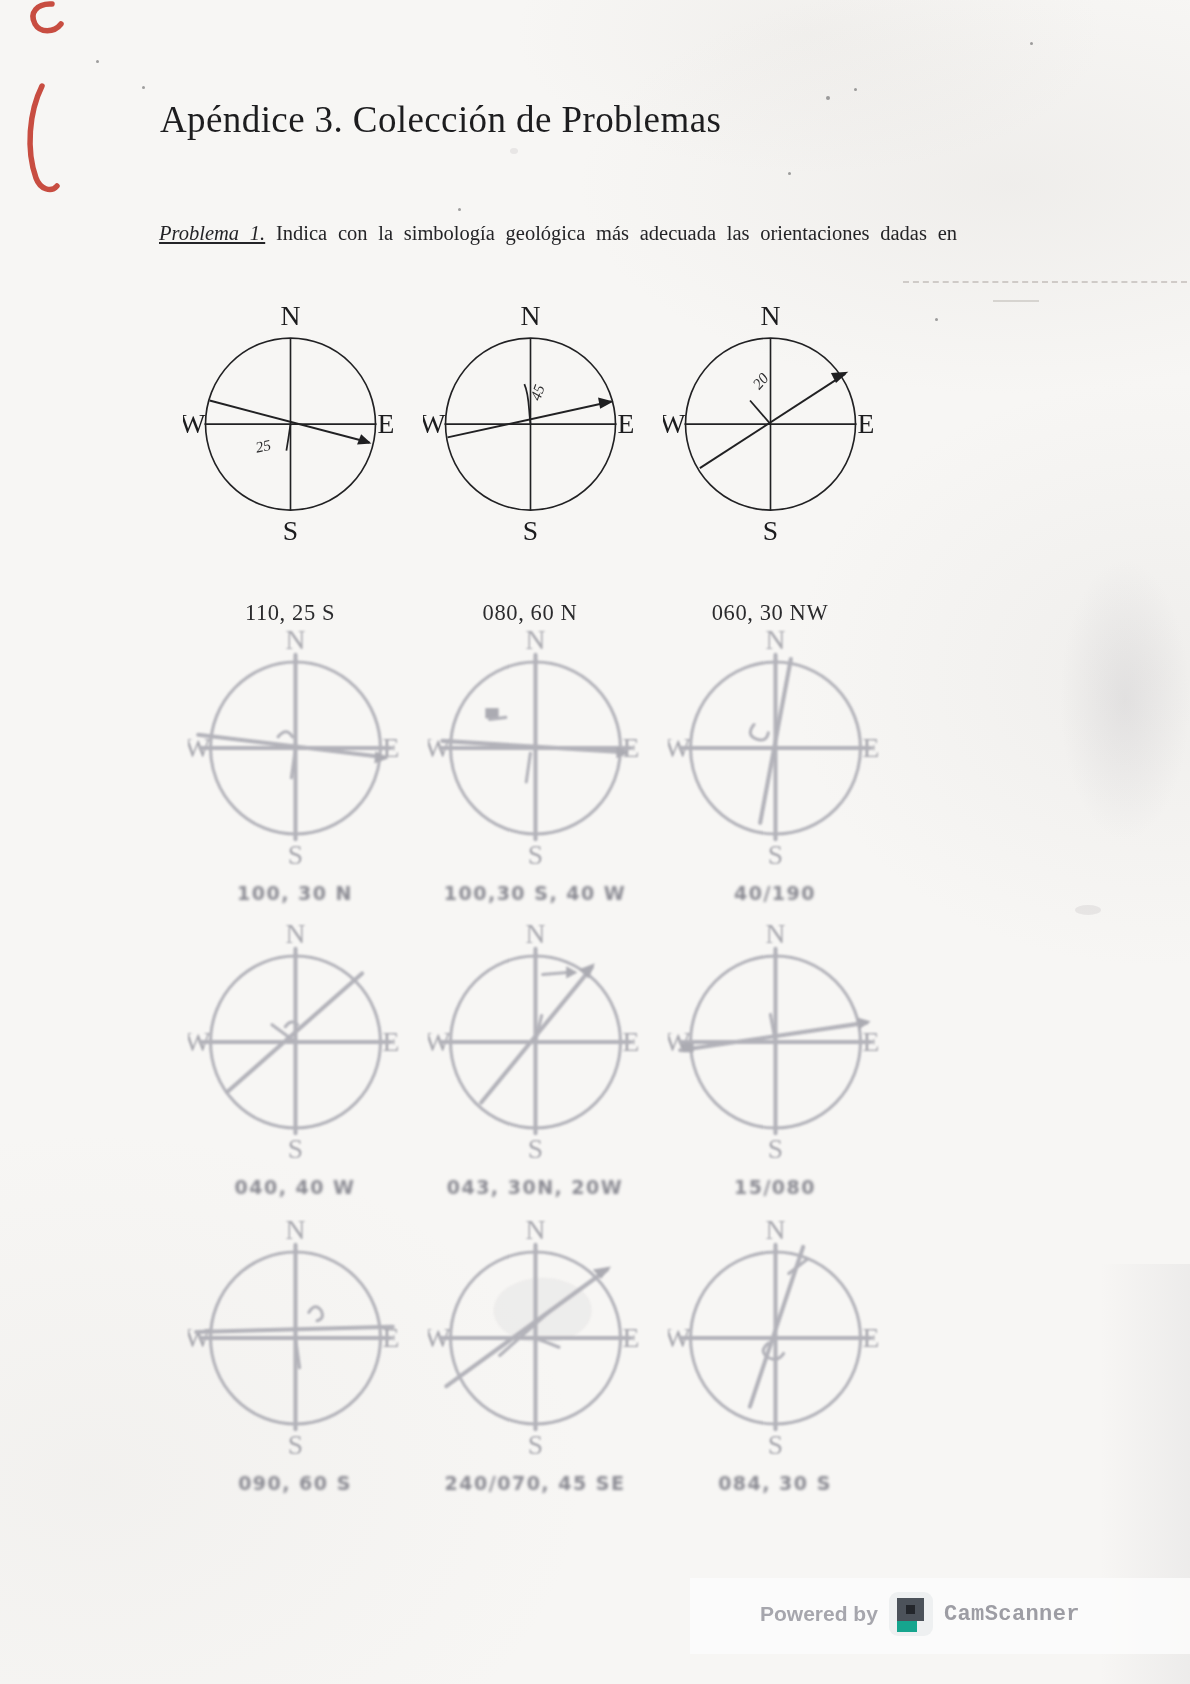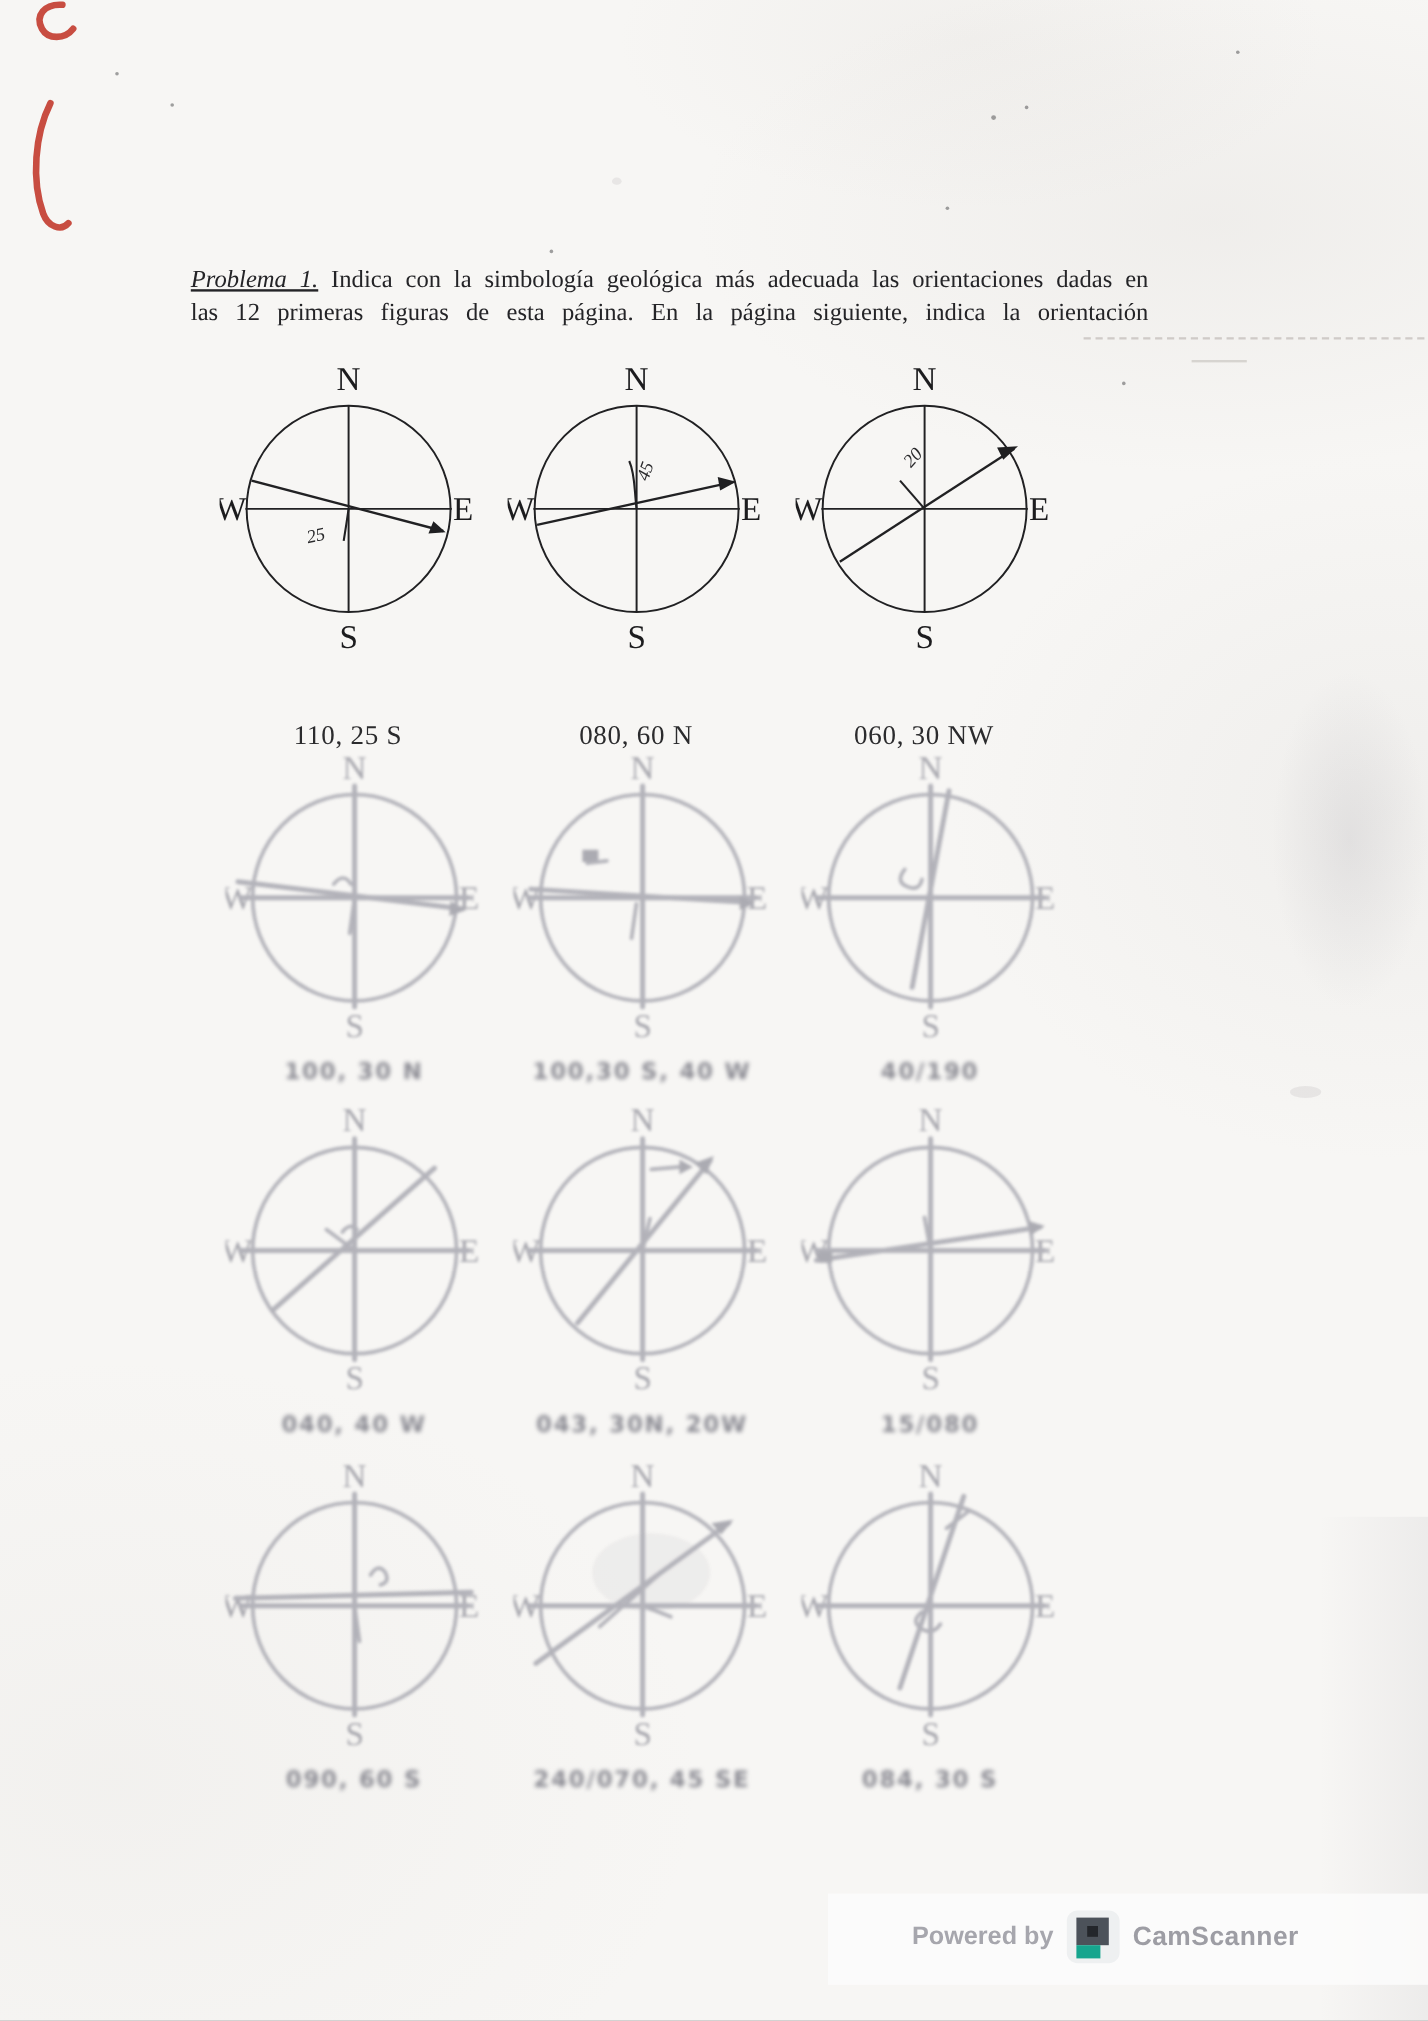--- a/index.html
+++ b/index.html
@@ -52,37 +52,37 @@
   
   .wm-band{position:absolute;left:690px;top:1578px;width:500px;height:76px;
            background:rgba(251,251,252,.85);}
   .watermark{position:absolute;left:760px;top:1592px;display:flex;align-items:center;
              gap:11px;filter:blur(.6px);}
   .wm-text{font-family:"Liberation Sans",sans-serif;font-size:21px;color:#a6a6ad;font-weight:600;}
   .cs-logo{position:relative;width:44px;height:44px;border-radius:9px;background:#eef0f1;}
   .cs-logo .sq{position:absolute;left:8px;top:6px;width:27px;height:23px;background:#4c525a;}
   .cs-logo .px{position:absolute;left:17px;top:13px;width:9px;height:9px;background:#23262b;}
   .cs-logo .tl{position:absolute;left:8px;top:29px;width:20px;height:11px;background:#16a58e;}
-  .cs-brand{font-family:Liberation Sans, sans-serif;font-size:22px;color:#9d9da4;
+  .cs-brand{font-family:Liberation Mono, monospace;font-size:22px;color:#9d9da4;
             font-weight:700;letter-spacing:.4px;}
 </style>
 </head>
 <body>
 
 <div class="page">
 
   <svg class="red-marks" width="92" height="212" viewBox="0 0 92 212">
     <path d="M46,4 C31,3 23,13 29,24 C34,33 48,33 55,24" stroke="#c23b2e" stroke-width="5.5" fill="none" stroke-linecap="round" opacity="0.9"></path>
     <path d="M36,86 C23,112 20,150 30,178 C34,189 45,193 51,186" stroke="#c23b2e" stroke-width="5.5" fill="none" stroke-linecap="round" opacity="0.9"></path>
   </svg>
 
+  <h1 class="title">Apéndice 3. Colección de Problemas</h1>
 
   <p class="statement">
     <span class="pline"><span class="it">Problema 1.</span><span> Indica con la simbología geológica más adecuada las orientaciones dadas en</span></span>
-    <span class="pline">las 12 primeras figuras de esta página. En la página siguiente, indica la orientación</span>
   </p>
 
   <section class="figrow row1" style="left:170px;top:298px;">
 
     <figure>
       <svg class="cdiag" width="215" height="246" viewBox="0 0 210 240">
         <text class="dir" x="105" y="26" text-anchor="middle">N</text>
         <text class="dir" x="105" y="236" text-anchor="middle">S</text>
         <text class="dir" x="22" y="132" text-anchor="end">W</text>
         <text class="dir" x="190" y="132" text-anchor="start">E</text>

